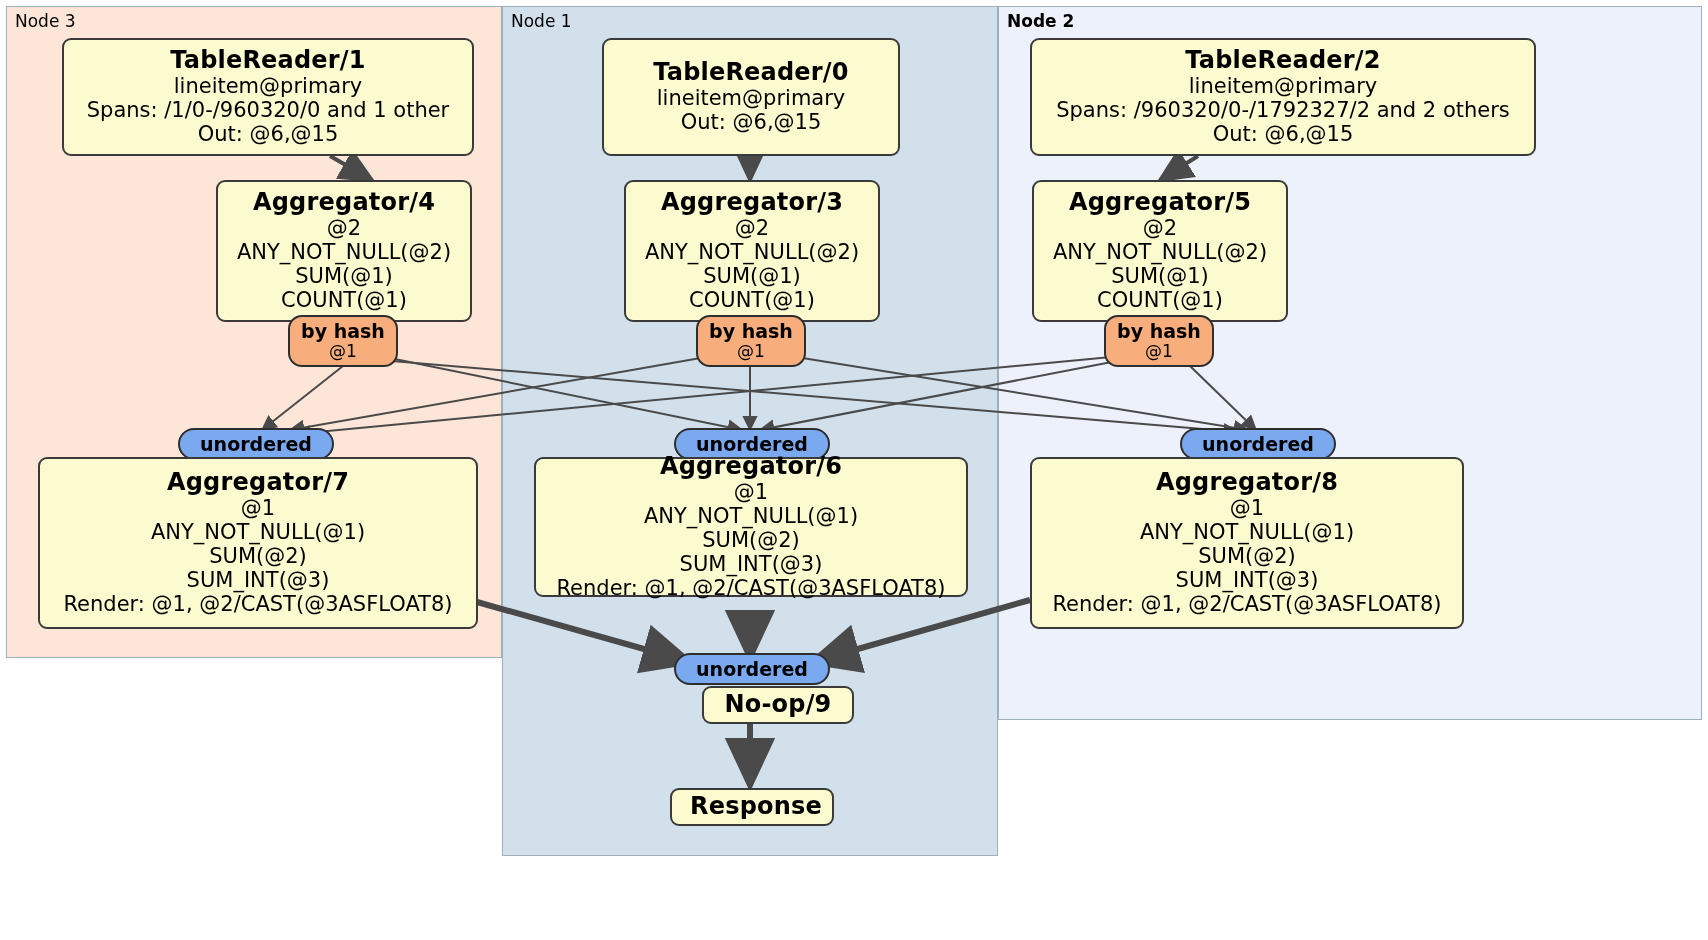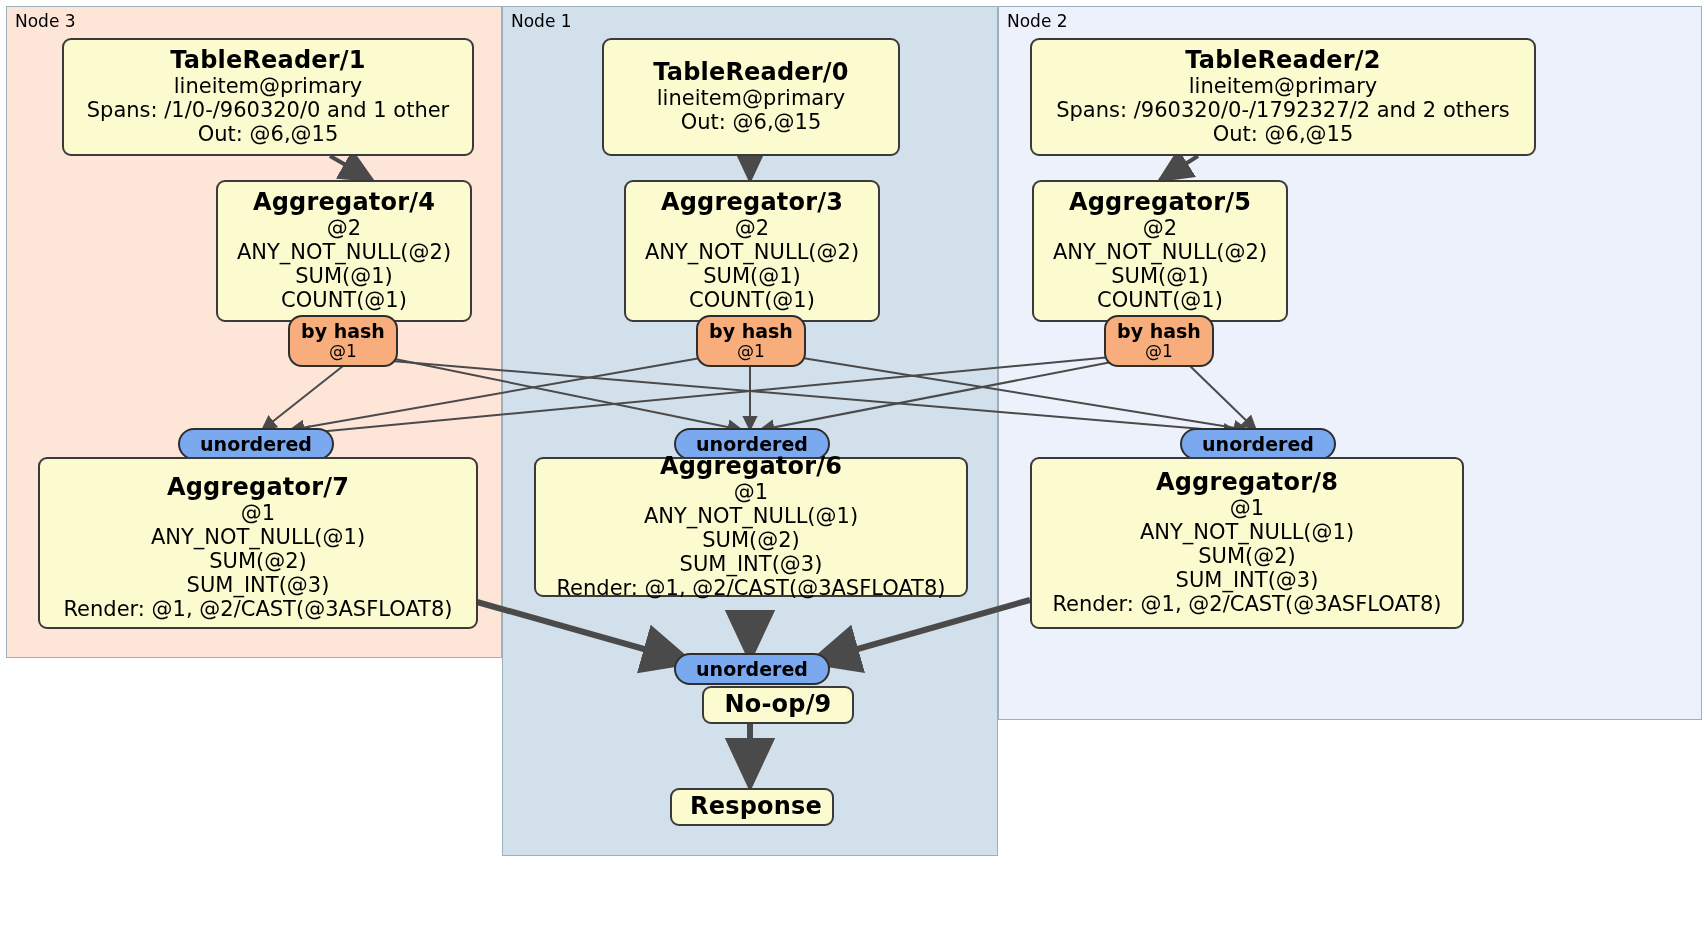--- a/index.html
+++ b/index.html
@@ -49,21 +49,21 @@
 <div id="stage">
 
   <div class="panel" style="left:6px;top:6px;width:496px;height:652px;background:#fde5d8;">
     <span class="panel-label">Node 3</span>
   </div>
 
   <div class="panel" style="left:502px;top:6px;width:496px;height:850px;background:#d2e0eb;">
     <span class="panel-label">Node 1</span>
   </div>
 
-  <div class="panel" style="left:998px;top:6px;width:704px;height:714px;background:#edf1fb;">
+  <div class="panel" style="left:998px;top:6px;width:704px;height:714px;background:#edf1fb;font-weight:bold;">
     <span class="panel-label">Node 2</span>
   </div>
 
   <svg class="edges" viewBox="0 0 1708 940">
     <defs>
       <marker id="ah" markerWidth="9" markerHeight="9" refX="7.2" refY="4.5" orient="auto" markerUnits="strokeWidth">
         <path d="M0,0.6 L8,4.5 L0,8.4 z" fill="#4a4a4a"></path>
       </marker>
       <marker id="ahs" markerWidth="10" markerHeight="10" refX="8" refY="5" orient="auto" markerUnits="strokeWidth">
         <path d="M0,0.8 L9,5 L0,9.2 z" fill="#4a4a4a"></path>
@@ -157,21 +157,21 @@
   </div>
 
   <div class="pill sync" style="left:674px;top:428px;width:156px;height:32px;">
     <span class="pt">unordered</span>
   </div>
 
   <div class="pill sync" style="left:1180px;top:428px;width:156px;height:32px;">
     <span class="pt">unordered</span>
   </div>
 
-  <div class="box" style="left:38px;top:457px;width:440px;height:172px;justify-content:flex-end;">
+  <div class="box" style="left:38px;top:457px;width:440px;height:172px;">
     <div class="ttl">Aggregator/7</div>
     <div class="ln">@1</div>
     <div class="ln">ANY_NOT_NULL(@1)</div>
     <div class="ln">SUM(@2)</div>
     <div class="ln">SUM_INT(@3)</div>
     <div class="ln">Render: @1, @2/CAST(@3ASFLOAT8)</div>
   </div>
 
   <div class="box" style="left:534px;top:457px;width:434px;height:140px;">
     <div class="ttl">Aggregator/6</div>

